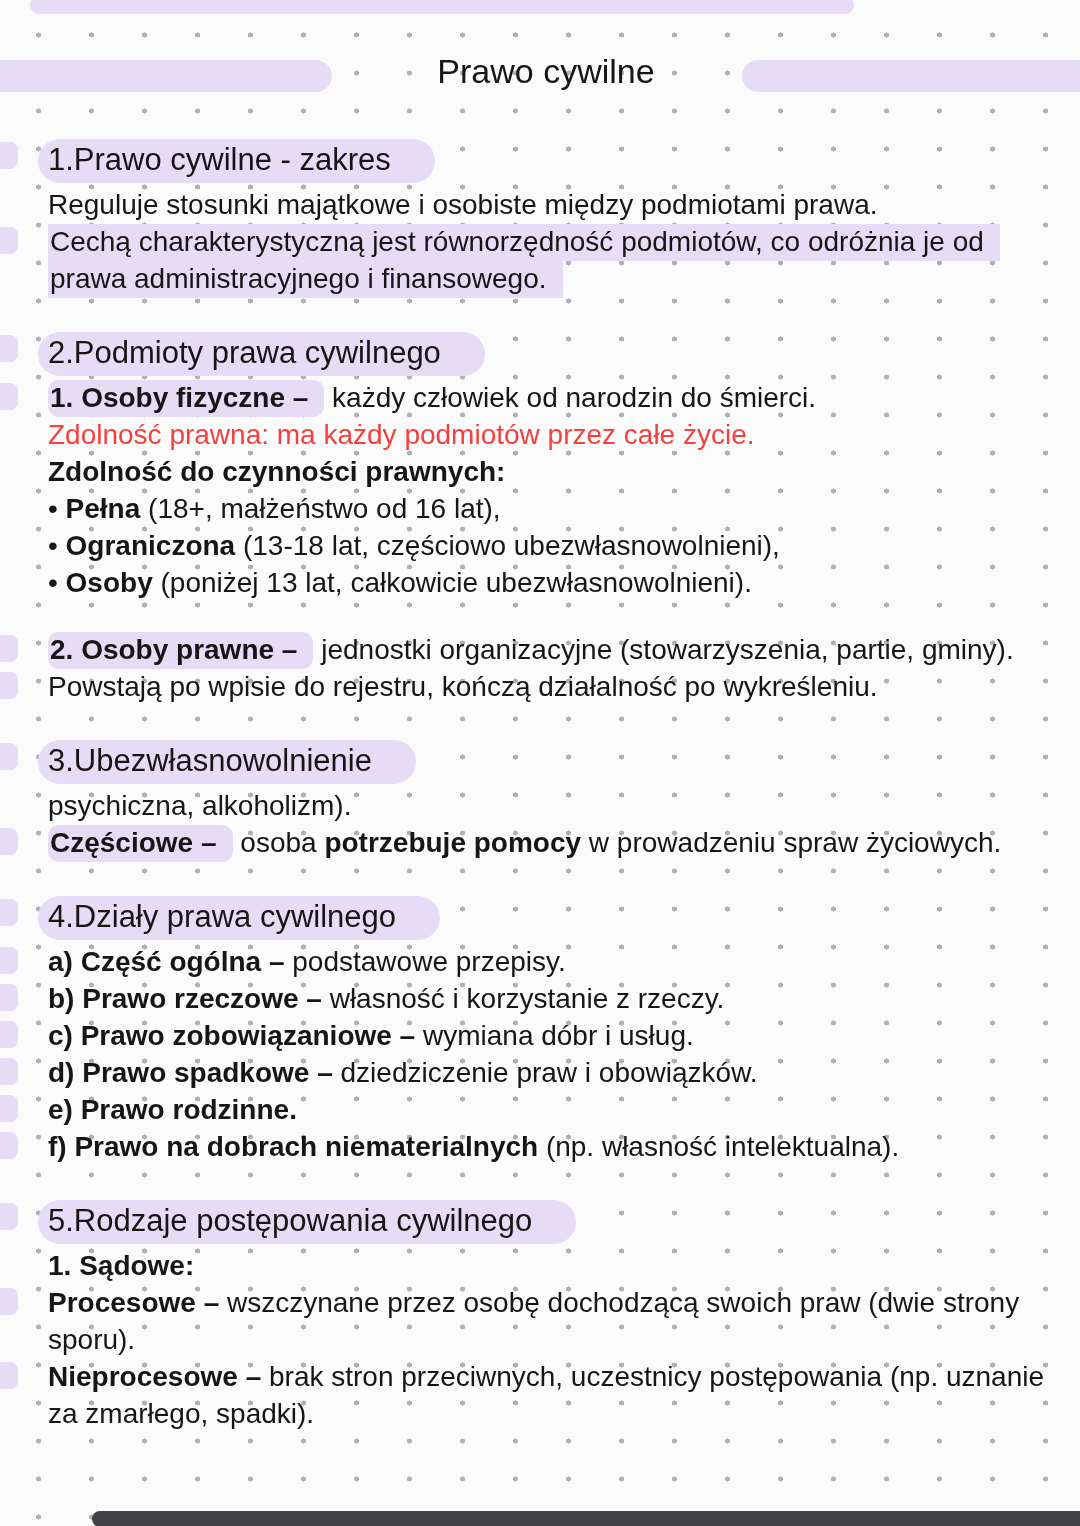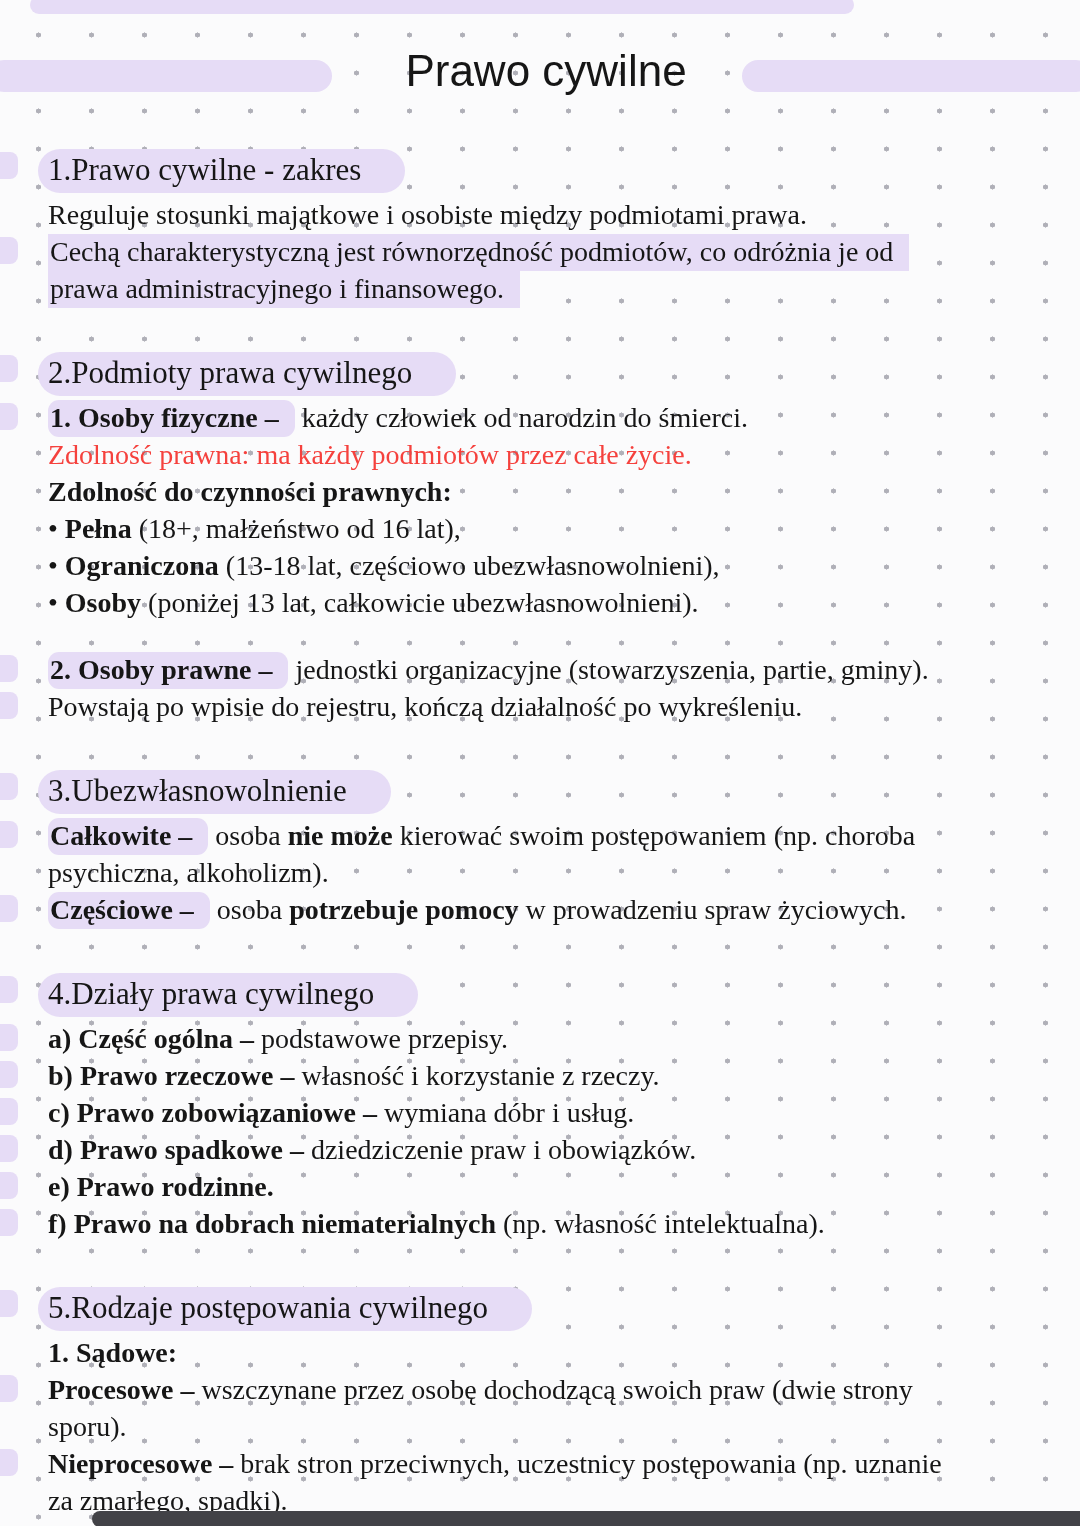--- a/index.html
+++ b/index.html
@@ -18,25 +18,25 @@
   .content {
     position: absolute;
     inset: 0;
     padding: 0 36px 0 48px;
   }
   .title-row {
     position: relative;
     margin-top: 38px;
     height: 66px;
     text-align: center;
-    font-size: 44px;
+    font-size: 34px;
     line-height: 66px;
     font-weight: 400;
   }
-  .section { margin-top: 44px; font-family: Liberation Serif, serif; }
+  .section { margin-top: 34px; }
   .heading {
     position: relative;
     font-size: 31px;
     line-height: 44px;
     margin-bottom: 4px;
     font-weight: 400;
   }
   .heading .pill {
     background: var(--hl, #e6dcf6);
     border-radius: 22px;
@@ -100,21 +100,20 @@
           <div class="line"><span class="seg red">Zdolność prawna: ma każdy podmiotów przez całe życie.</span></div>
           <div class="line"><span class="seg b">Zdolność do czynności prawnych:</span></div>
           <div class="line"><span class="seg">• </span><span class="seg b">Pełna</span><span class="seg"> (18+, małżeństwo od 16 lat),</span></div>
           <div class="line"><span class="seg">• </span><span class="seg b">Ograniczona</span><span class="seg"> (13-18 lat, częściowo ubezwłasnowolnieni),</span></div>
           <div class="line"><span class="seg">• </span><span class="seg b">Osoby</span><span class="seg"> (poniżej 13 lat, całkowicie ubezwłasnowolnieni).</span></div>
           <div class="line tick gap"><span class="seg b hl">2. Osoby prawne –</span><span class="seg"> jednostki organizacyjne (stowarzyszenia, partie, gminy).</span></div>
           <div class="line tick"><span class="seg">Powstają po wpisie do rejestru, kończą działalność po wykreśleniu.</span></div>
         </div>
         <div class="section">
           <div class="heading tick"><span class="pill">3.Ubezwłasnowolnienie</span></div>
-          <div class="line tick"><span class="seg b hl">Całkowite –</span><span class="seg"> osoba </span><span class="seg b">nie może</span><span class="seg"> kierować swoim postępowaniem (np. choroba</span></div>
           <div class="line"><span class="seg">psychiczna, alkoholizm).</span></div>
           <div class="line tick"><span class="seg b hl">Częściowe –</span><span class="seg"> osoba </span><span class="seg b">potrzebuje pomocy</span><span class="seg"> w prowadzeniu spraw życiowych.</span></div>
         </div>
         <div class="section">
           <div class="heading tick"><span class="pill">4.Działy prawa cywilnego</span></div>
           <div class="line tick"><span class="seg b">a) Część ogólna –</span><span class="seg"> podstawowe przepisy.</span></div>
           <div class="line tick"><span class="seg b">b) Prawo rzeczowe –</span><span class="seg"> własność i korzystanie z rzeczy.</span></div>
           <div class="line tick"><span class="seg b">c) Prawo zobowiązaniowe –</span><span class="seg"> wymiana dóbr i usług.</span></div>
           <div class="line tick"><span class="seg b">d) Prawo spadkowe –</span><span class="seg"> dziedziczenie praw i obowiązków.</span></div>
           <div class="line tick"><span class="seg b">e) Prawo rodzinne.</span></div>

